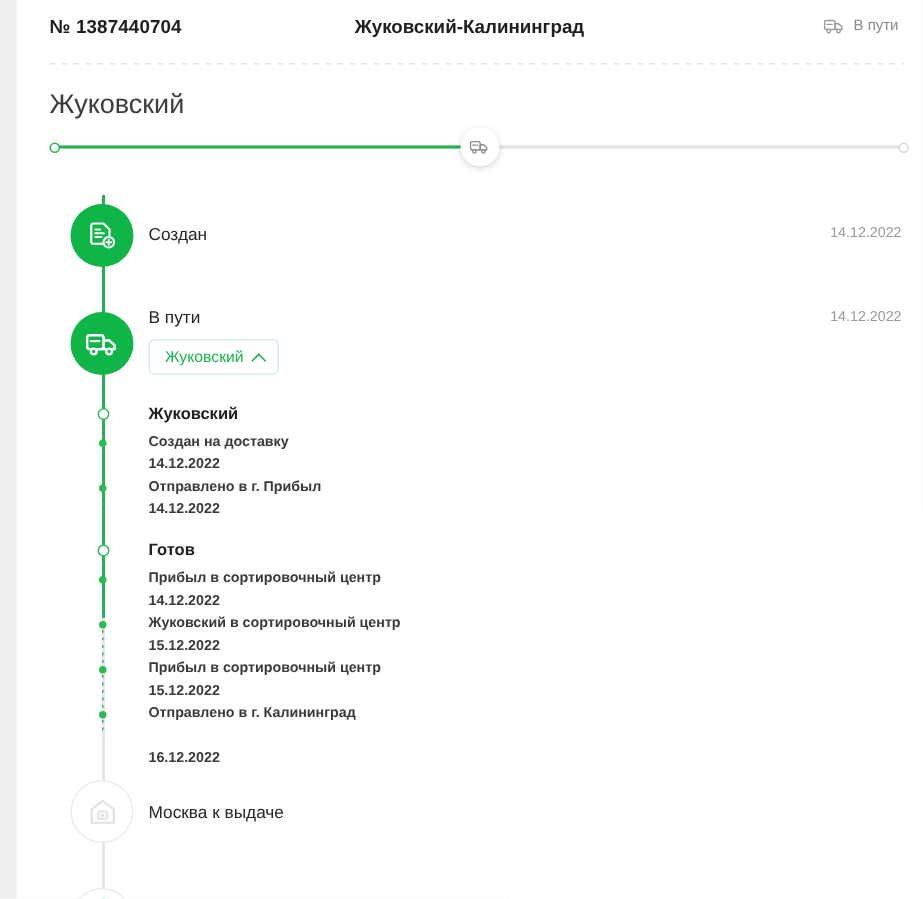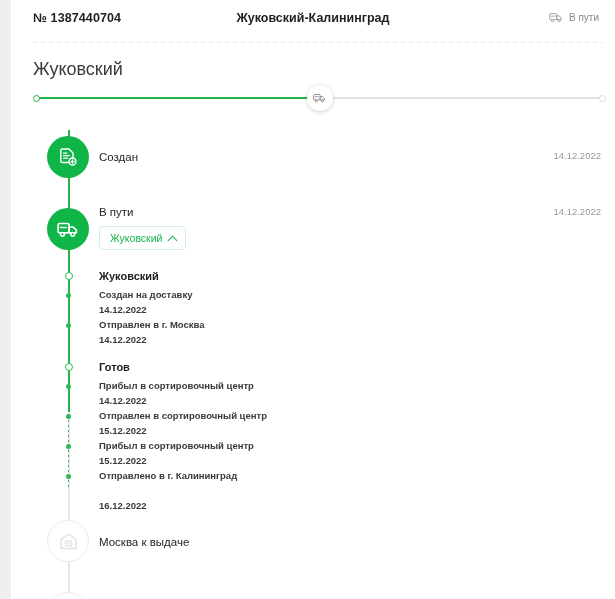--- a/index.html
+++ b/index.html
@@ -246,32 +246,32 @@
       <div class="sub-spine"></div>
 
       <div class="sub-city-dot" style="top:6px"></div>
       <div class="sub-city" style="top:4px">Жуковский</div>
 
       <div class="sub-dot" style="top:27px"></div>
       <div class="sub-ev" style="top:23px">Создан на доставку</div>
       <div class="sub-dt" style="top:38px">14.12.2022</div>
 
       <div class="sub-dot" style="top:57px"></div>
-      <div class="sub-ev" style="top:53px">Отправлен в г. Москва</div>
+      <div class="sub-ev" style="top:53px">Отправлено в г. Прибыл</div>
       <div class="sub-dt" style="top:68px">14.12.2022</div>
 
       <div class="sub-city-dot" style="top:97px"></div>
       <div class="sub-city" style="top:95px">Готов</div>
 
       <div class="sub-dot" style="top:118px"></div>
       <div class="sub-ev" style="top:114px">Прибыл в сортировочный центр</div>
       <div class="sub-dt" style="top:129px">14.12.2022</div>
 
       <div class="sub-dot" style="top:148px"></div>
-      <div class="sub-ev" style="top:144px">Отправлен в сортировочный центр</div>
+      <div class="sub-ev" style="top:144px">Жуковский в сортировочный центр</div>
       <div class="sub-dt" style="top:159px">15.12.2022</div>
 
       <div class="sub-dot" style="top:178px"></div>
       <div class="sub-ev" style="top:174px">Прибыл в сортировочный центр</div>
       <div class="sub-dt" style="top:189px">15.12.2022</div>
 
       <div class="sub-dot" style="top:208px"></div>
       <div class="sub-ev" style="top:204px">Отправлено в г. Калининград</div>
       <div class="sub-dt" style="top:234px">16.12.2022</div>
     </div>

